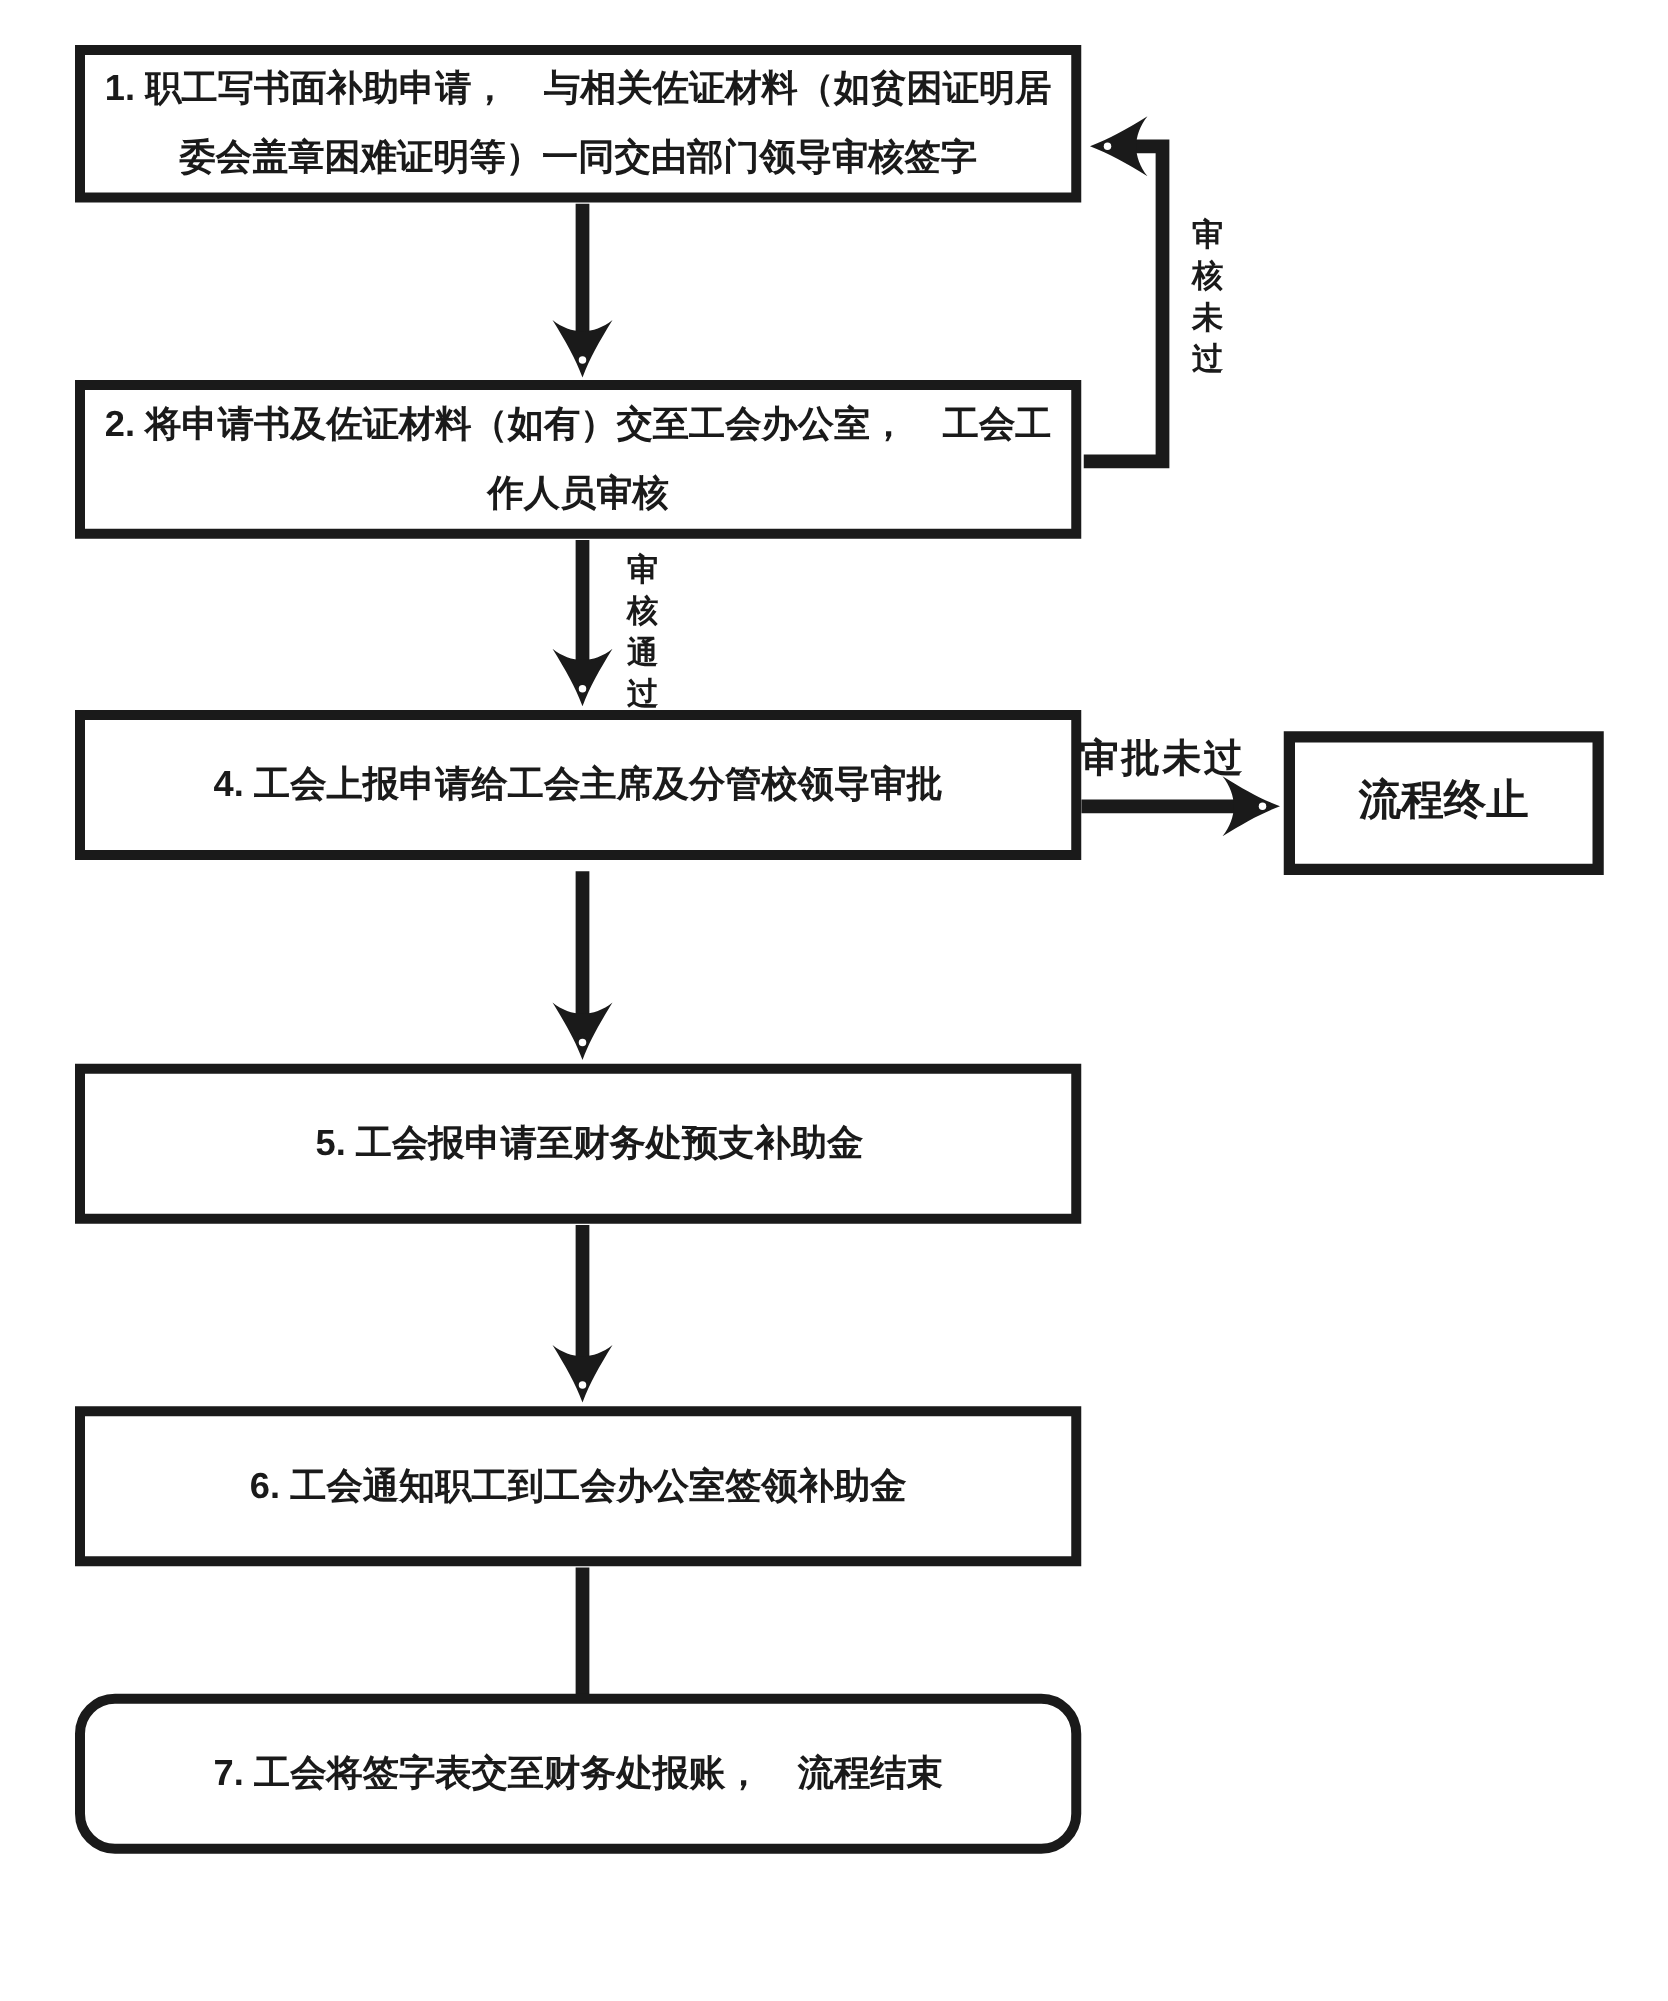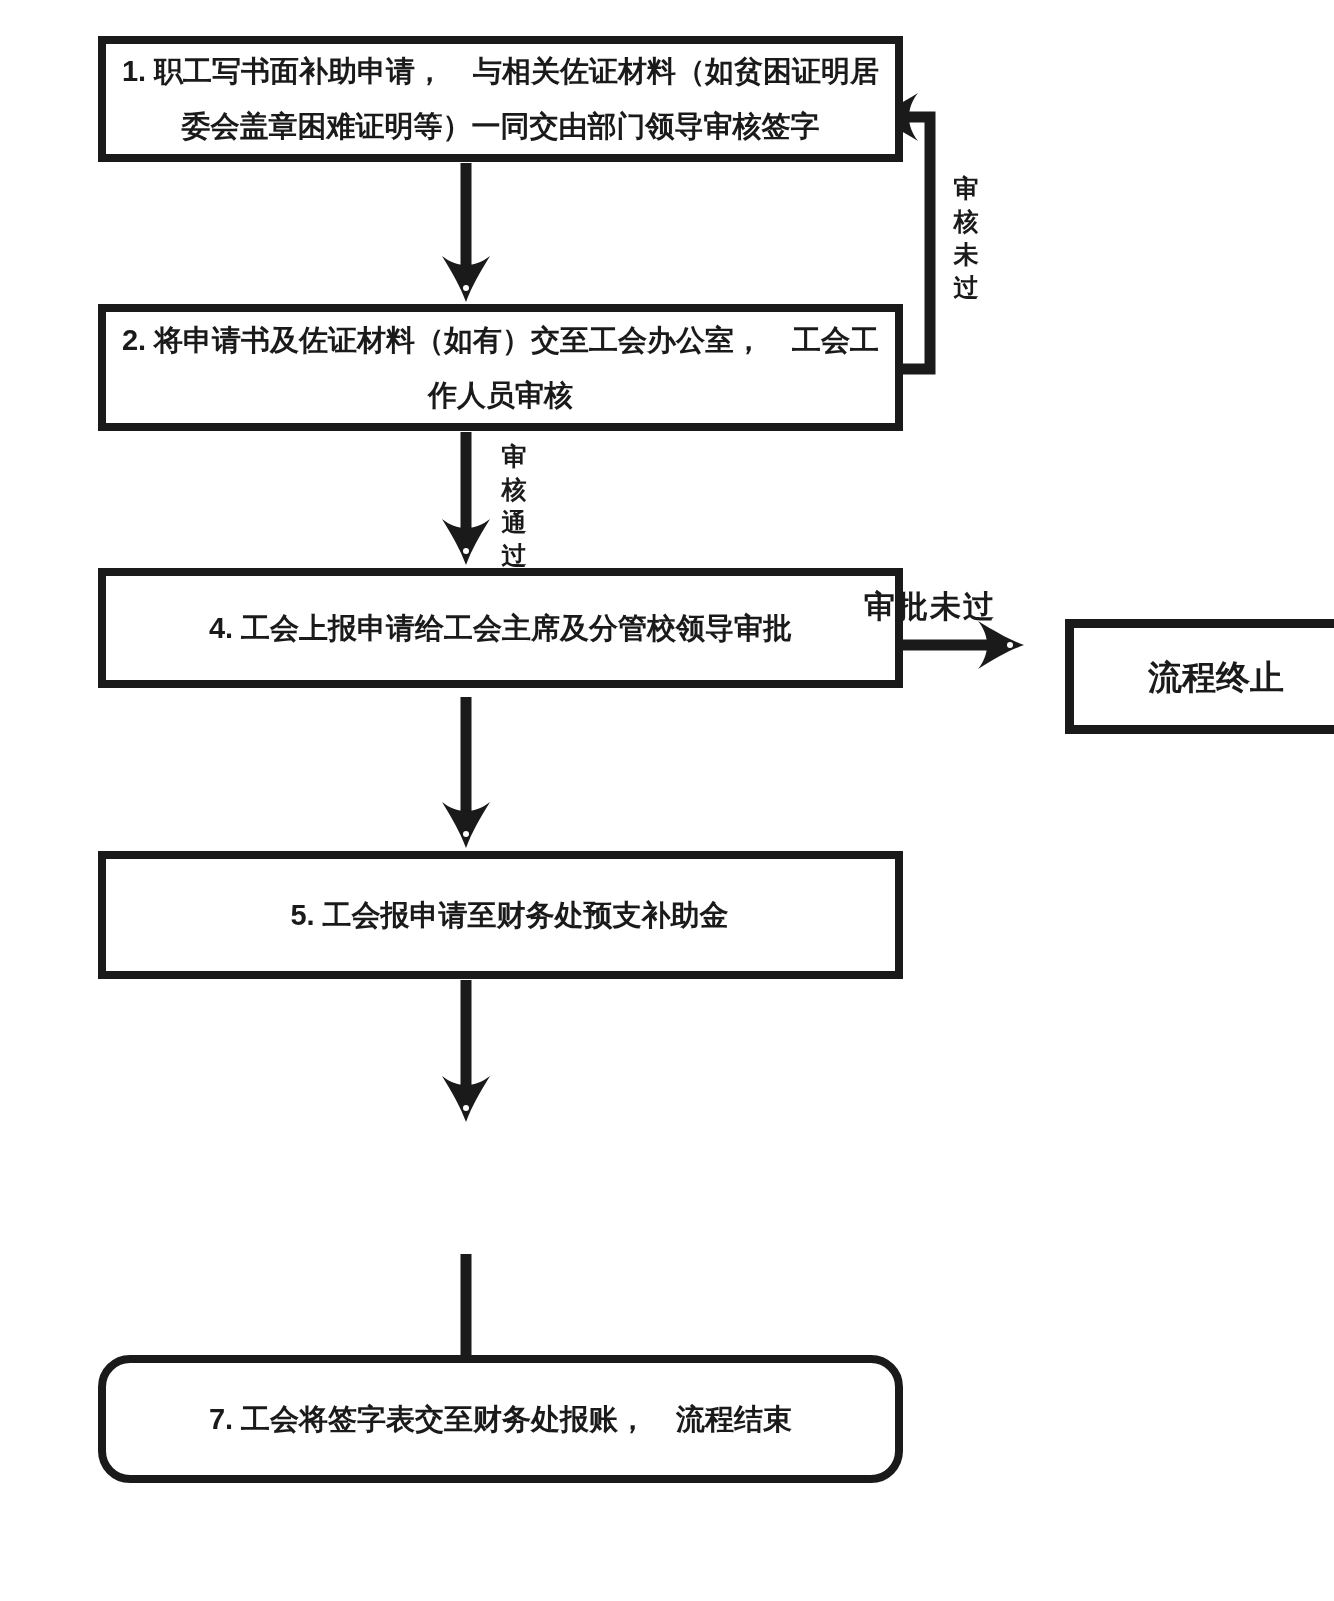--- a/index.html
+++ b/index.html
@@ -13,32 +13,32 @@
   }
   svg.connectors{position:absolute;left:0;top:0;width:1334px;height:1601px;}
   .box{
     position:absolute;
     left:60px;width:805px;
     border:8px solid #1a1a1a;
     background:#ffffff;
     box-sizing:border-box;
     display:flex;align-items:center;justify-content:center;
     text-align:center;
-    margin-left:38px;
   }
   .box span{
     display:block;
     font-size:29px;
     font-weight:bold;
     line-height:55px;
     padding:0 10px;
   }
   .terminal{
-    left:1027px;top:619px;width:302px;height:115px;
+    left:1027px;top:585px;width:256px;height:115px;
     border-width:9px;
+    font-family:Liberation Mono, monospace;
   }
   .terminal span{font-size:34px;line-height:40px;}
   .vlabel{
     position:absolute;
     width:42px;
     font-size:25px;
     font-weight:bold;
     line-height:33px;
     text-align:center;
     word-break:break-all;
@@ -110,20 +110,23 @@
   </div>
 
   <div class="box" style="top:568px;height:120px;">
     <span>4. 工会上报申请给工会主席及分管校领导审批</span>
   </div>
 
   <div class="box" style="top:851px;height:128px;padding-left:18px;">
     <span>5. 工会报申请至财务处预支补助金</span>
   </div>
 
+  <div class="box" style="top:1125px;height:128px;">
+    <span>6. 工会通知职工到工会办公室签领补助金</span>
+  </div>
 
   <div class="box" style="top:1355px;height:128px;border-radius:32px;">
     <span>7. 工会将签字表交至财务处报账，　流程结束</span>
   </div>
 
   <div class="box terminal">
     <span>流程终止</span>
   </div>
 
   <div class="vlabel" style="left:945px;top:172px;">审核未过</div>

